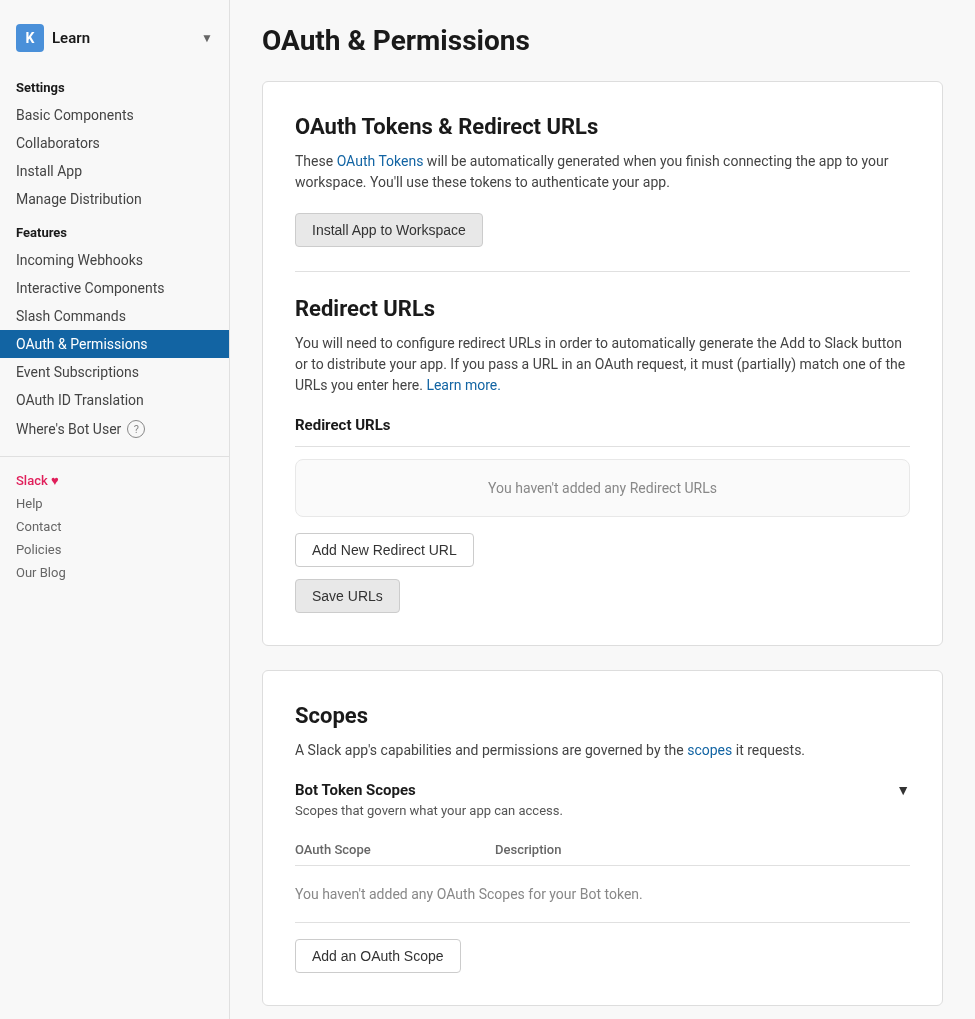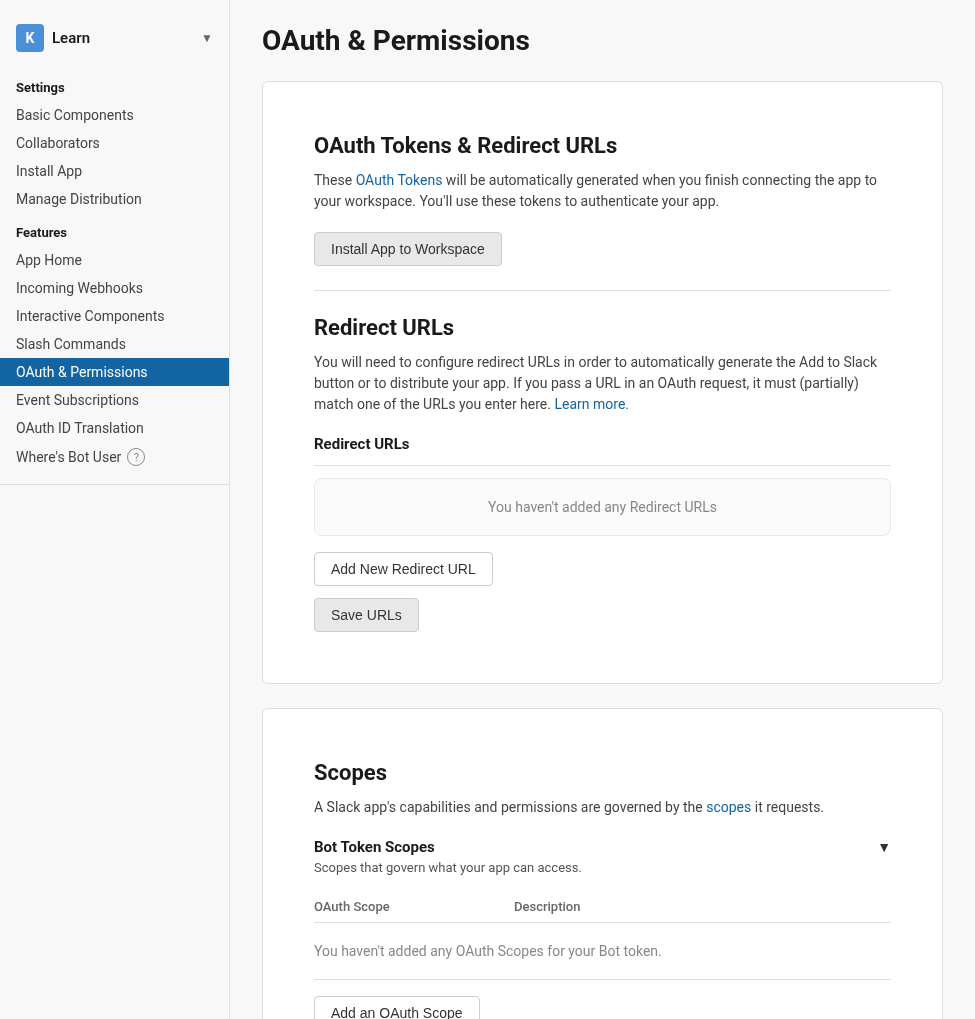--- a/index.html
+++ b/index.html
@@ -117,21 +117,21 @@
       font-weight: 700;
       color: #1a1a1a;
       margin-bottom: 24px;
     }
 
     
     .card {
       background: white;
       border: 1px solid #ddd;
       border-radius: 6px;
-      padding: 51px;
+      padding: 32px;
       margin-bottom: 24px;
     }
     .card-section-title {
       font-size: 22px;
       font-weight: 700;
       color: #1a1a1a;
       margin-bottom: 12px;
     }
     .card-description {
       font-size: 14px;
@@ -273,23 +273,20 @@
     </a>
     <a class="sidebar-item">
       <span>Manage Distribution</span>
     </a>
   </div>
 
   <div class="sidebar-section-title">Features</div>
 
   <div>
     <a class="sidebar-item">
-      <span>App Home</span>
-    </a>
-    <a class="sidebar-item">
       <span>Incoming Webhooks</span>
     </a>
     <a class="sidebar-item">
       <span>Interactive Components</span>
     </a>
     <a class="sidebar-item">
       <span>Slash Commands</span>
     </a>
     <a class="sidebar-item active">
       <span>OAuth &amp; Permissions</span>
@@ -301,20 +298,27 @@
       <span>OAuth ID Translation</span>
     </a>
     <a class="sidebar-item">
       <span>Where's Bot User</span>
       <span class="help-icon">?</span>
     </a>
   </div>
 
   <div class="sidebar-divider"></div>
 
+  <div class="sidebar-footer-links">
+    <div class="slack-love">Slack ♥</div>
+    <a class="sidebar-footer-link">Help</a>
+    <a class="sidebar-footer-link">Contact</a>
+    <a class="sidebar-footer-link">Policies</a>
+    <a class="sidebar-footer-link">Our Blog</a>
+  </div>
 </aside>
 
 <main class="main">
   <h1 class="page-title">OAuth &amp; Permissions</h1>
 
   <div class="card">
     <h2 class="card-section-title">OAuth Tokens &amp; Redirect URLs</h2>
     <p class="card-description">
       <span>These </span><a class="link">OAuth Tokens</a><span> will be automatically generated when you finish connecting the app to your workspace. You'll use these tokens to authenticate your app.</span>
     </p>

